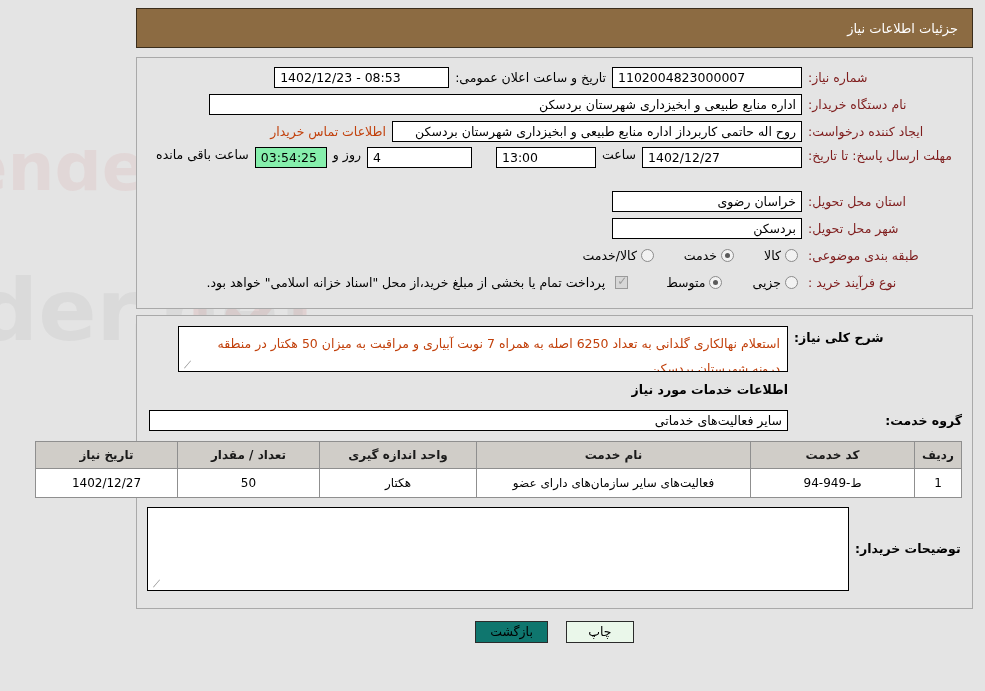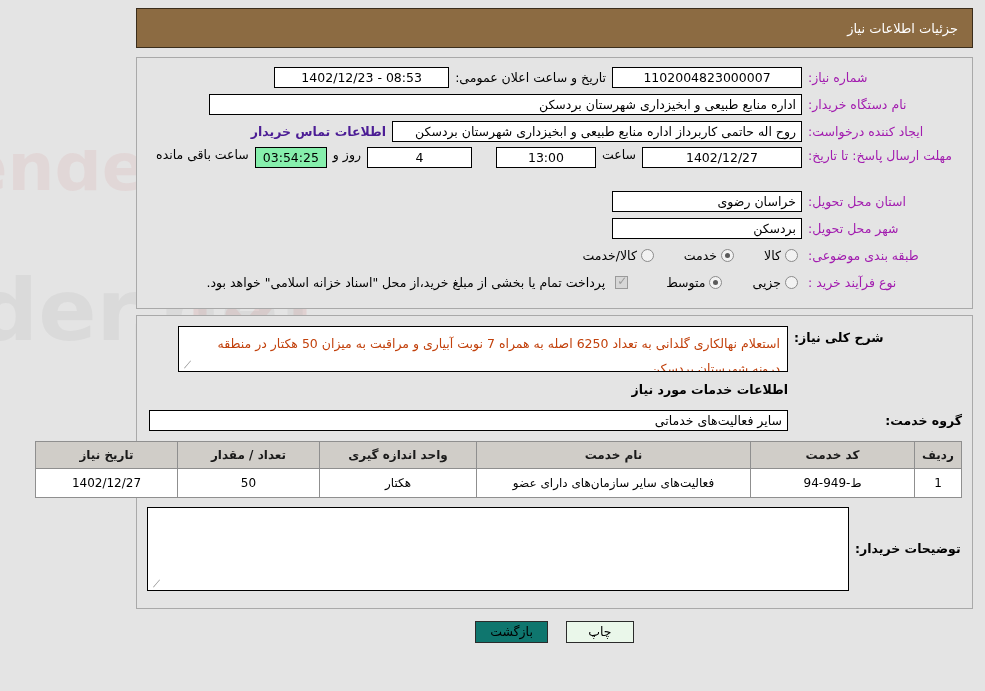--- a/index.html
+++ b/index.html
@@ -66,55 +66,54 @@
   .frow {
     display: flex;
     align-items: center;
     justify-content: flex-start;
     margin-bottom: 5px;
     height: 22px;
   }
   .lbl {
     text-align: left;
     font-size: 12.5px;
-    color: #a21caf;
+    color: #7f1d1d;
     white-space: nowrap;
     padding-left: 6px;
     box-sizing: border-box;
   }
   .lbl-main { width: 160px; }
 
   .fld {
     border: 1px solid #000;
     background: #ffffff;
     height: 21px;
     line-height: 19px;
     box-sizing: border-box;
     font-size: 12.5px;
     padding: 0 5px;
     color: #000;
-    text-align: center;
+    text-align: left;
     white-space: nowrap;
     overflow: hidden;
   }
   .fld.rtlstart { text-align: right; }
   .fld.yellow { background: #86efac; }
 
   .inline-lbl {
     font-size: 12.5px;
     padding: 0 6px;
     white-space: nowrap;
   }
   .link {
-    color: #4c1d95;
+    color: #c2410c;
     font-size: 12.5px;
     padding: 0 6px;
     white-space: nowrap;
     cursor: pointer;
-    font-weight: bold;
   }
 
   
   .radio {
     width: 13px; height: 13px;
     border-radius: 50%;
     border: 1px solid #8b8b8b;
     background: #f2f2f2;
     display: inline-block;
     box-sizing: border-box;

